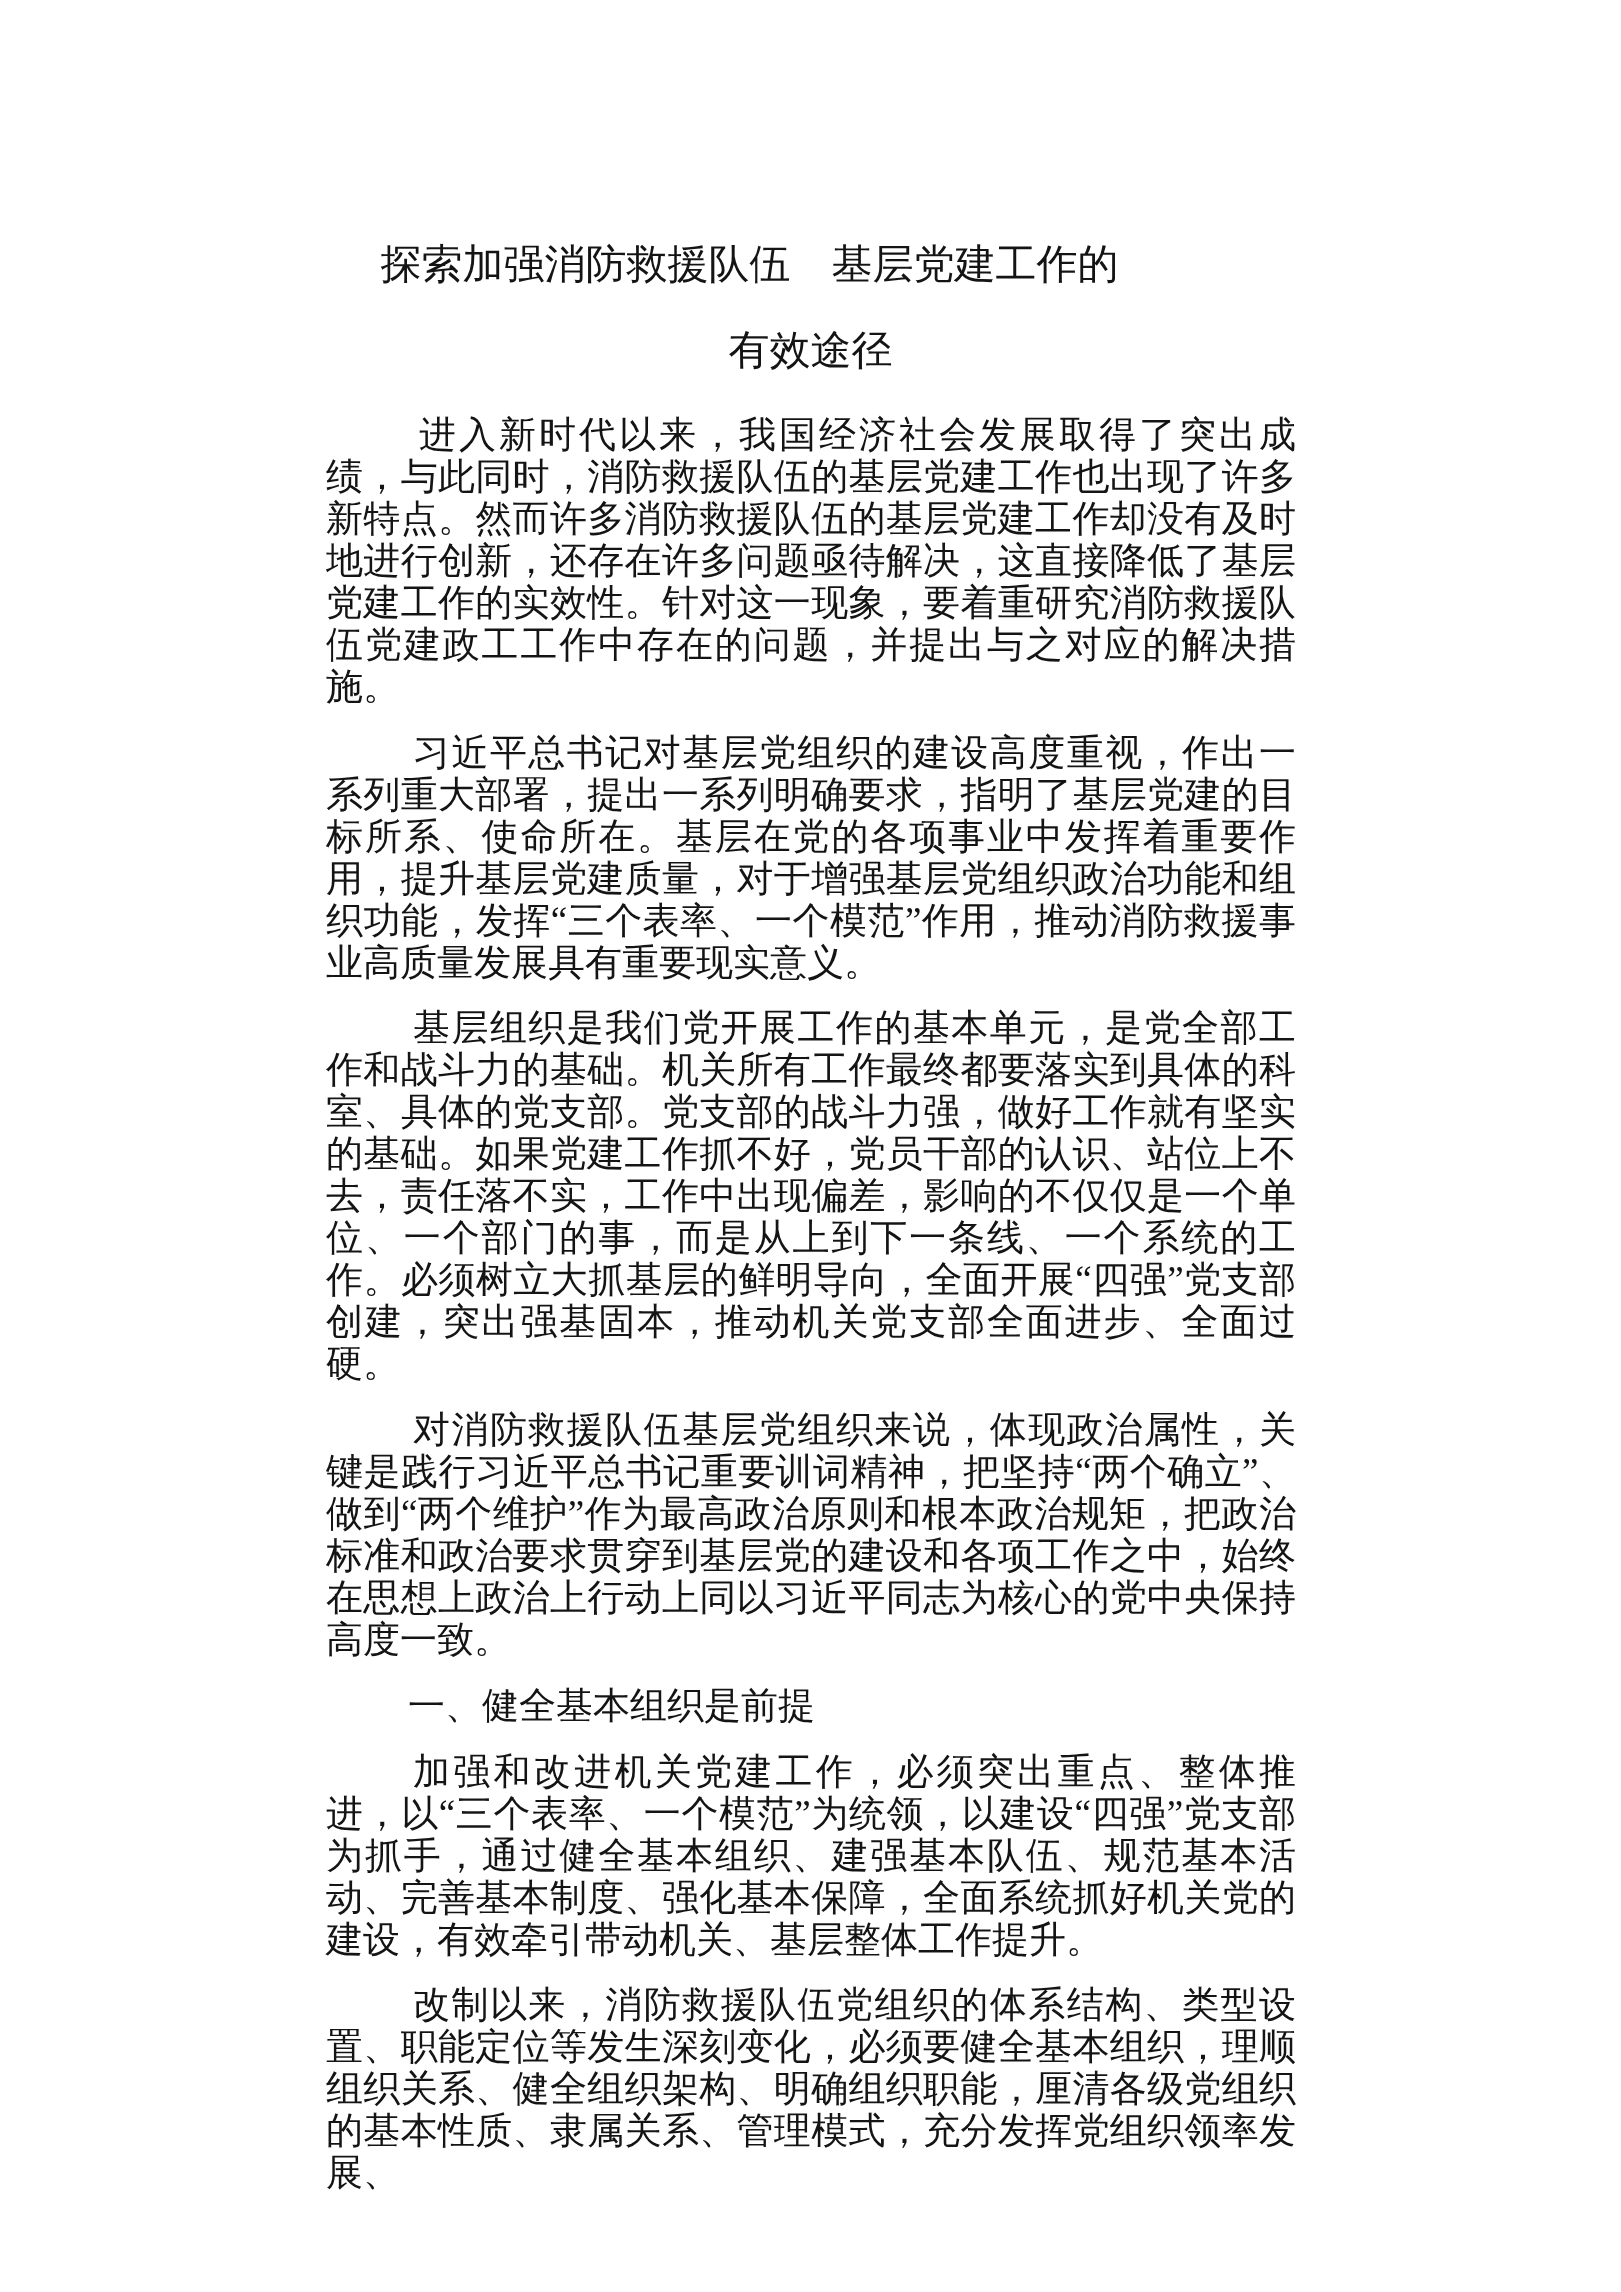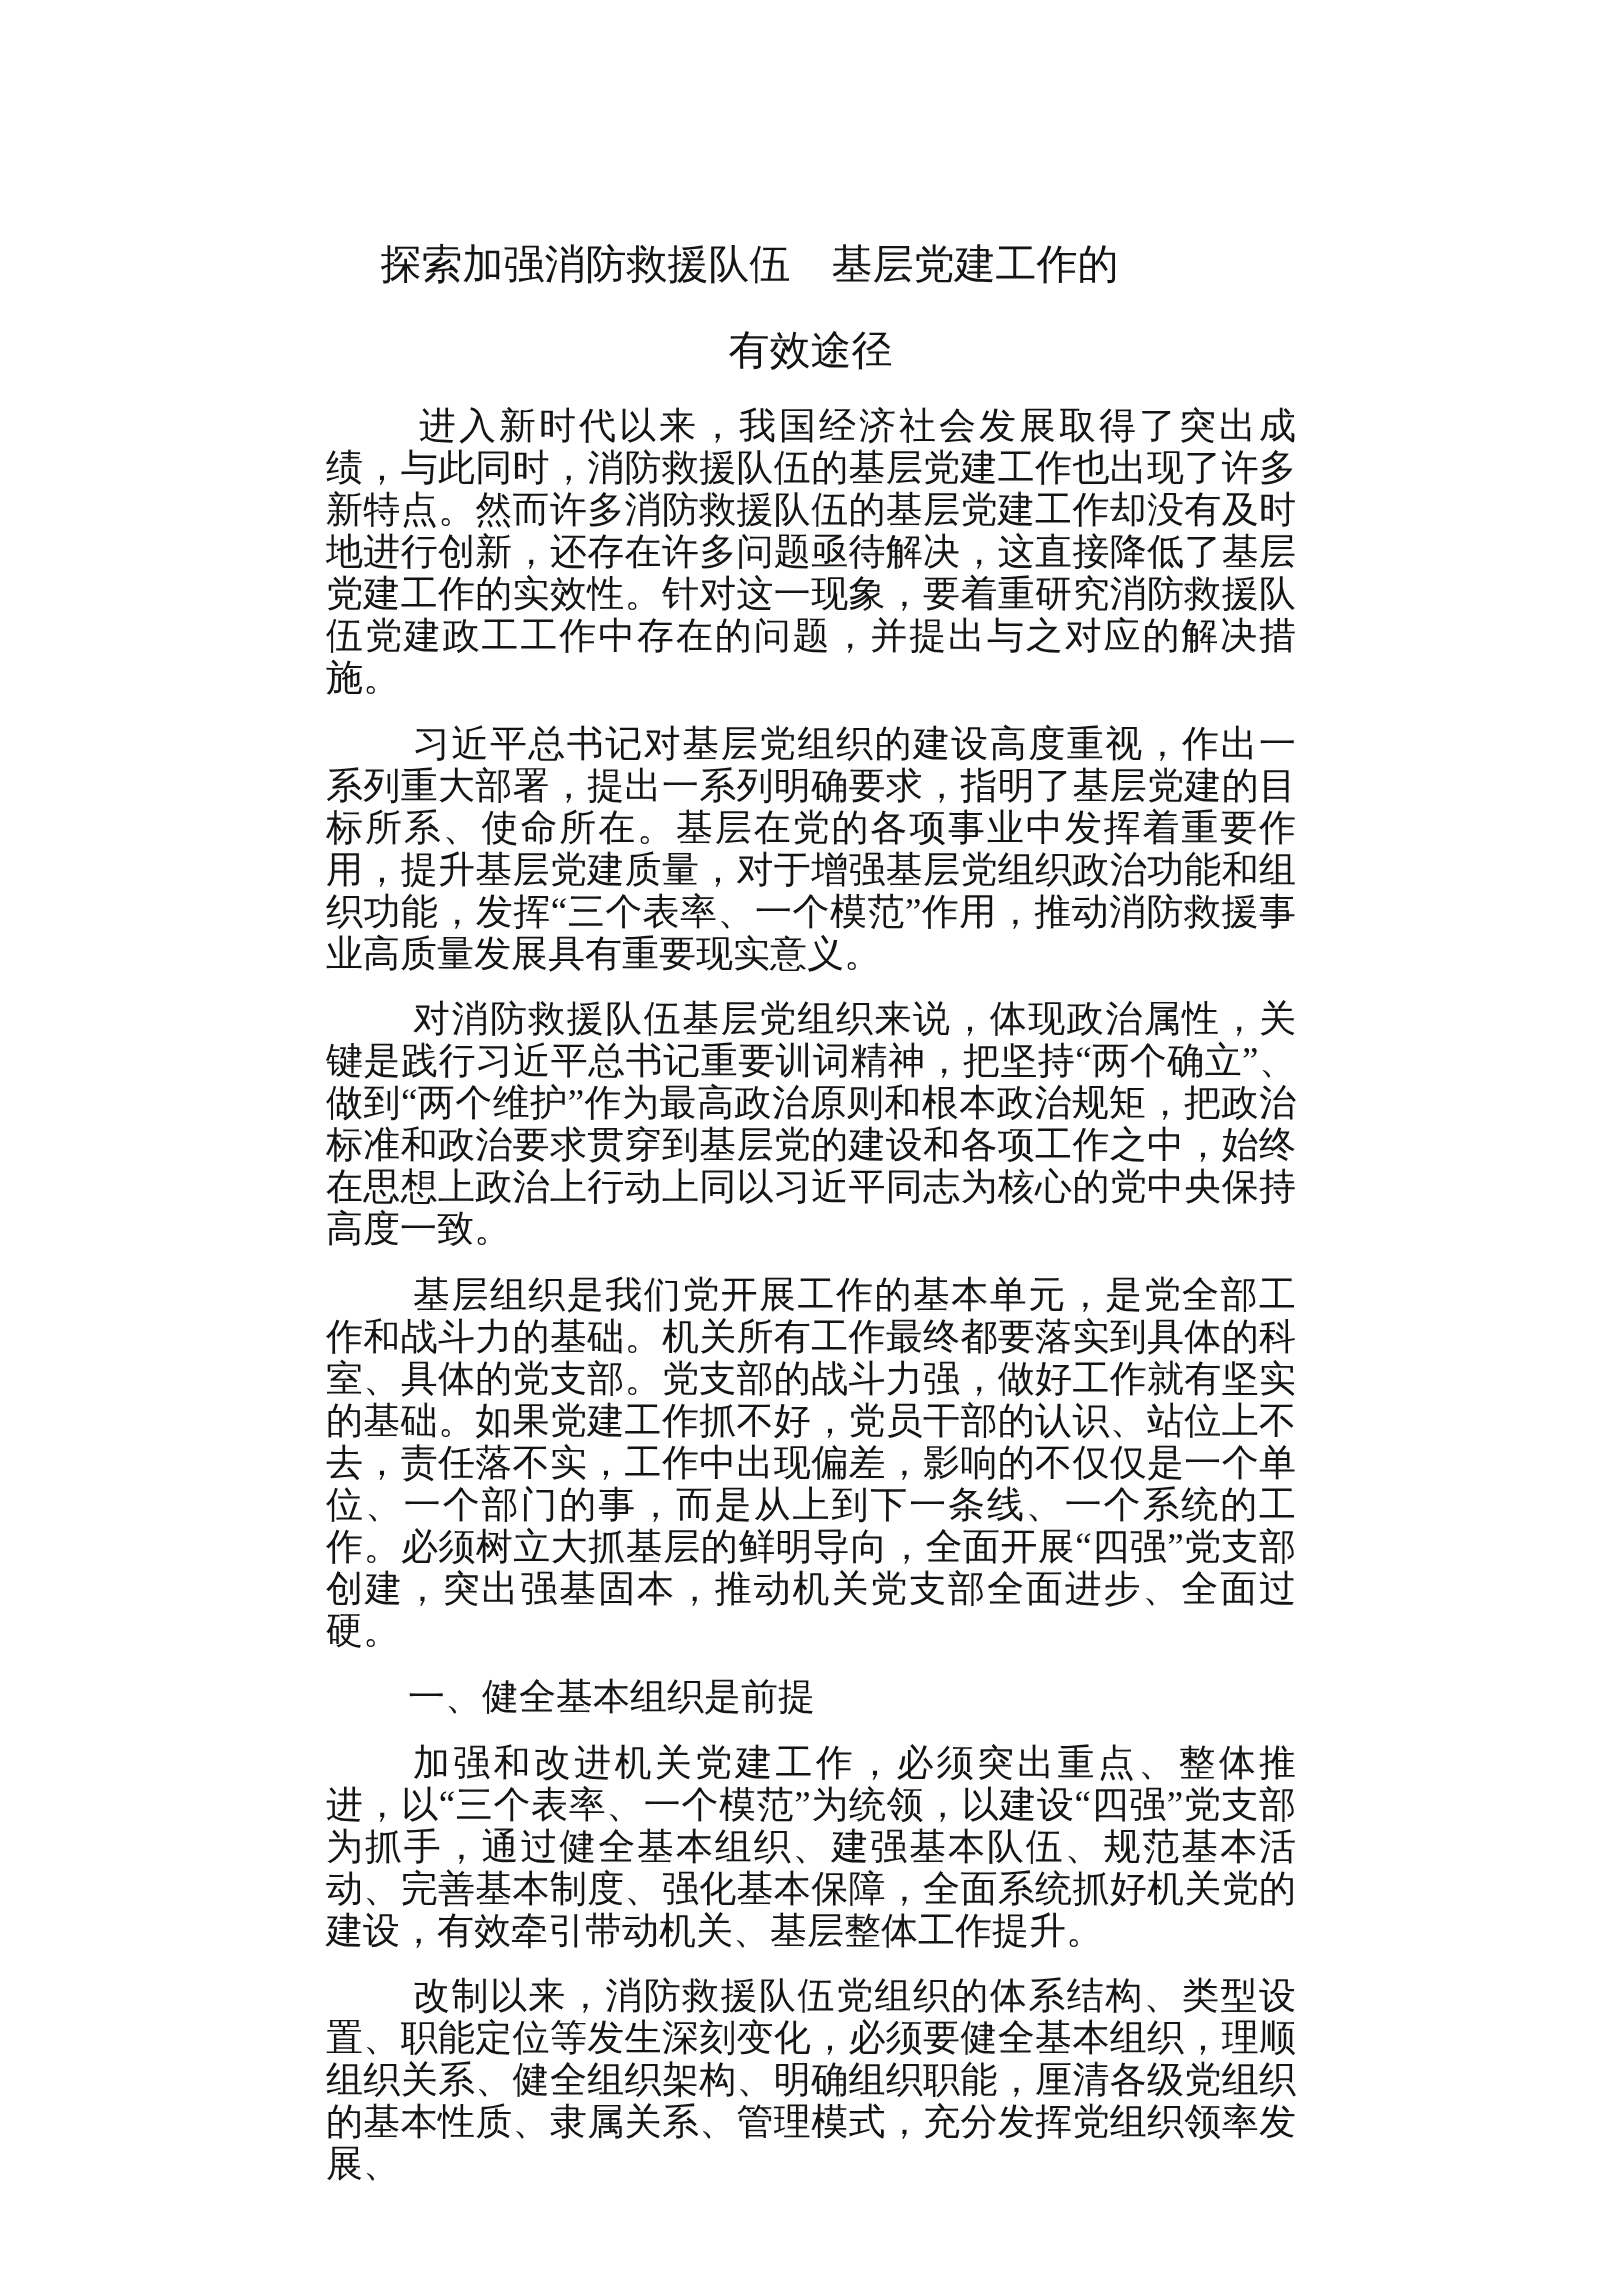--- a/index.html
+++ b/index.html
@@ -33,40 +33,40 @@
     width: 970px;
     font-size: 37px;
     line-height: 42px;
     text-align: justify;
   }
   .para {
     margin: 23.5px 0 0 0;
     text-indent: 87px;
   }
   .para.first {
-    margin-top: 12px;
+    margin-top: 21px;
     text-indent: 93px;
   }
   .para.heading {
     margin-top: 24.5px;
     text-indent: 82px;
   }
 </style>
 </head>
 <body>
 
 <div class="page">
   <div class="doc-title">
     <div class="title-line l1">探索加强消防救援队伍　基层党建工作的</div>
     <div class="title-line l2">有效途径</div>
   </div>
 
   <div class="body-col">
     <p class="para first">进入新时代以来，我国经济社会发展取得了突出成绩，与此同时，消防救援队伍的基层党建工作也出现了许多新特点。然而许多消防救援队伍的基层党建工作却没有及时地进行创新，还存在许多问题亟待解决，这直接降低了基层党建工作的实效性。针对这一现象，要着重研究消防救援队伍党建政工工作中存在的问题，并提出与之对应的解决措施。</p>
     <p class="para">习近平总书记对基层党组织的建设高度重视，作出一系列重大部署，提出一系列明确要求，指明了基层党建的目标所系、使命所在。基层在党的各项事业中发挥着重要作用，提升基层党建质量，对于增强基层党组织政治功能和组织功能，发挥“三个表率、一个模范”作用，推动消防救援事业高质量发展具有重要现实意义。</p>
+    <p class="para">基层组织是我们党开展工作的基本单元，是党全部工作和战斗力的基础。机关所有工作最终都要落实到具体的科室、具体的党支部。党支部的战斗力强，做好工作就有坚实的基础。如果党建工作抓不好，党员干部的认识、站位上不去，责任落不实，工作中出现偏差，影响的不仅仅是一个单位、一个部门的事，而是从上到下一条线、一个系统的工作。必须树立大抓基层的鲜明导向，全面开展“四强”党支部创建，突出强基固本，推动机关党支部全面进步、全面过硬。</p>
     <p class="para">对消防救援队伍基层党组织来说，体现政治属性，关键是践行习近平总书记重要训词精神，把坚持“两个确立”、做到“两个维护”作为最高政治原则和根本政治规矩，把政治标准和政治要求贯穿到基层党的建设和各项工作之中，始终在思想上政治上行动上同以习近平同志为核心的党中央保持高度一致。</p>
-    <p class="para">基层组织是我们党开展工作的基本单元，是党全部工作和战斗力的基础。机关所有工作最终都要落实到具体的科室、具体的党支部。党支部的战斗力强，做好工作就有坚实的基础。如果党建工作抓不好，党员干部的认识、站位上不去，责任落不实，工作中出现偏差，影响的不仅仅是一个单位、一个部门的事，而是从上到下一条线、一个系统的工作。必须树立大抓基层的鲜明导向，全面开展“四强”党支部创建，突出强基固本，推动机关党支部全面进步、全面过硬。</p>
     <p class="para heading">一、健全基本组织是前提</p>
     <p class="para">加强和改进机关党建工作，必须突出重点、整体推进，以“三个表率、一个模范”为统领，以建设“四强”党支部为抓手，通过健全基本组织、建强基本队伍、规范基本活动、完善基本制度、强化基本保障，全面系统抓好机关党的建设，有效牵引带动机关、基层整体工作提升。</p>
     <p class="para">改制以来，消防救援队伍党组织的体系结构、类型设置、职能定位等发生深刻变化，必须要健全基本组织，理顺组织关系、健全组织架构、明确组织职能，厘清各级党组织的基本性质、隶属关系、管理模式，充分发挥党组织领率发展、</p>
   </div>
 </div>
 
 
 </body></html>

